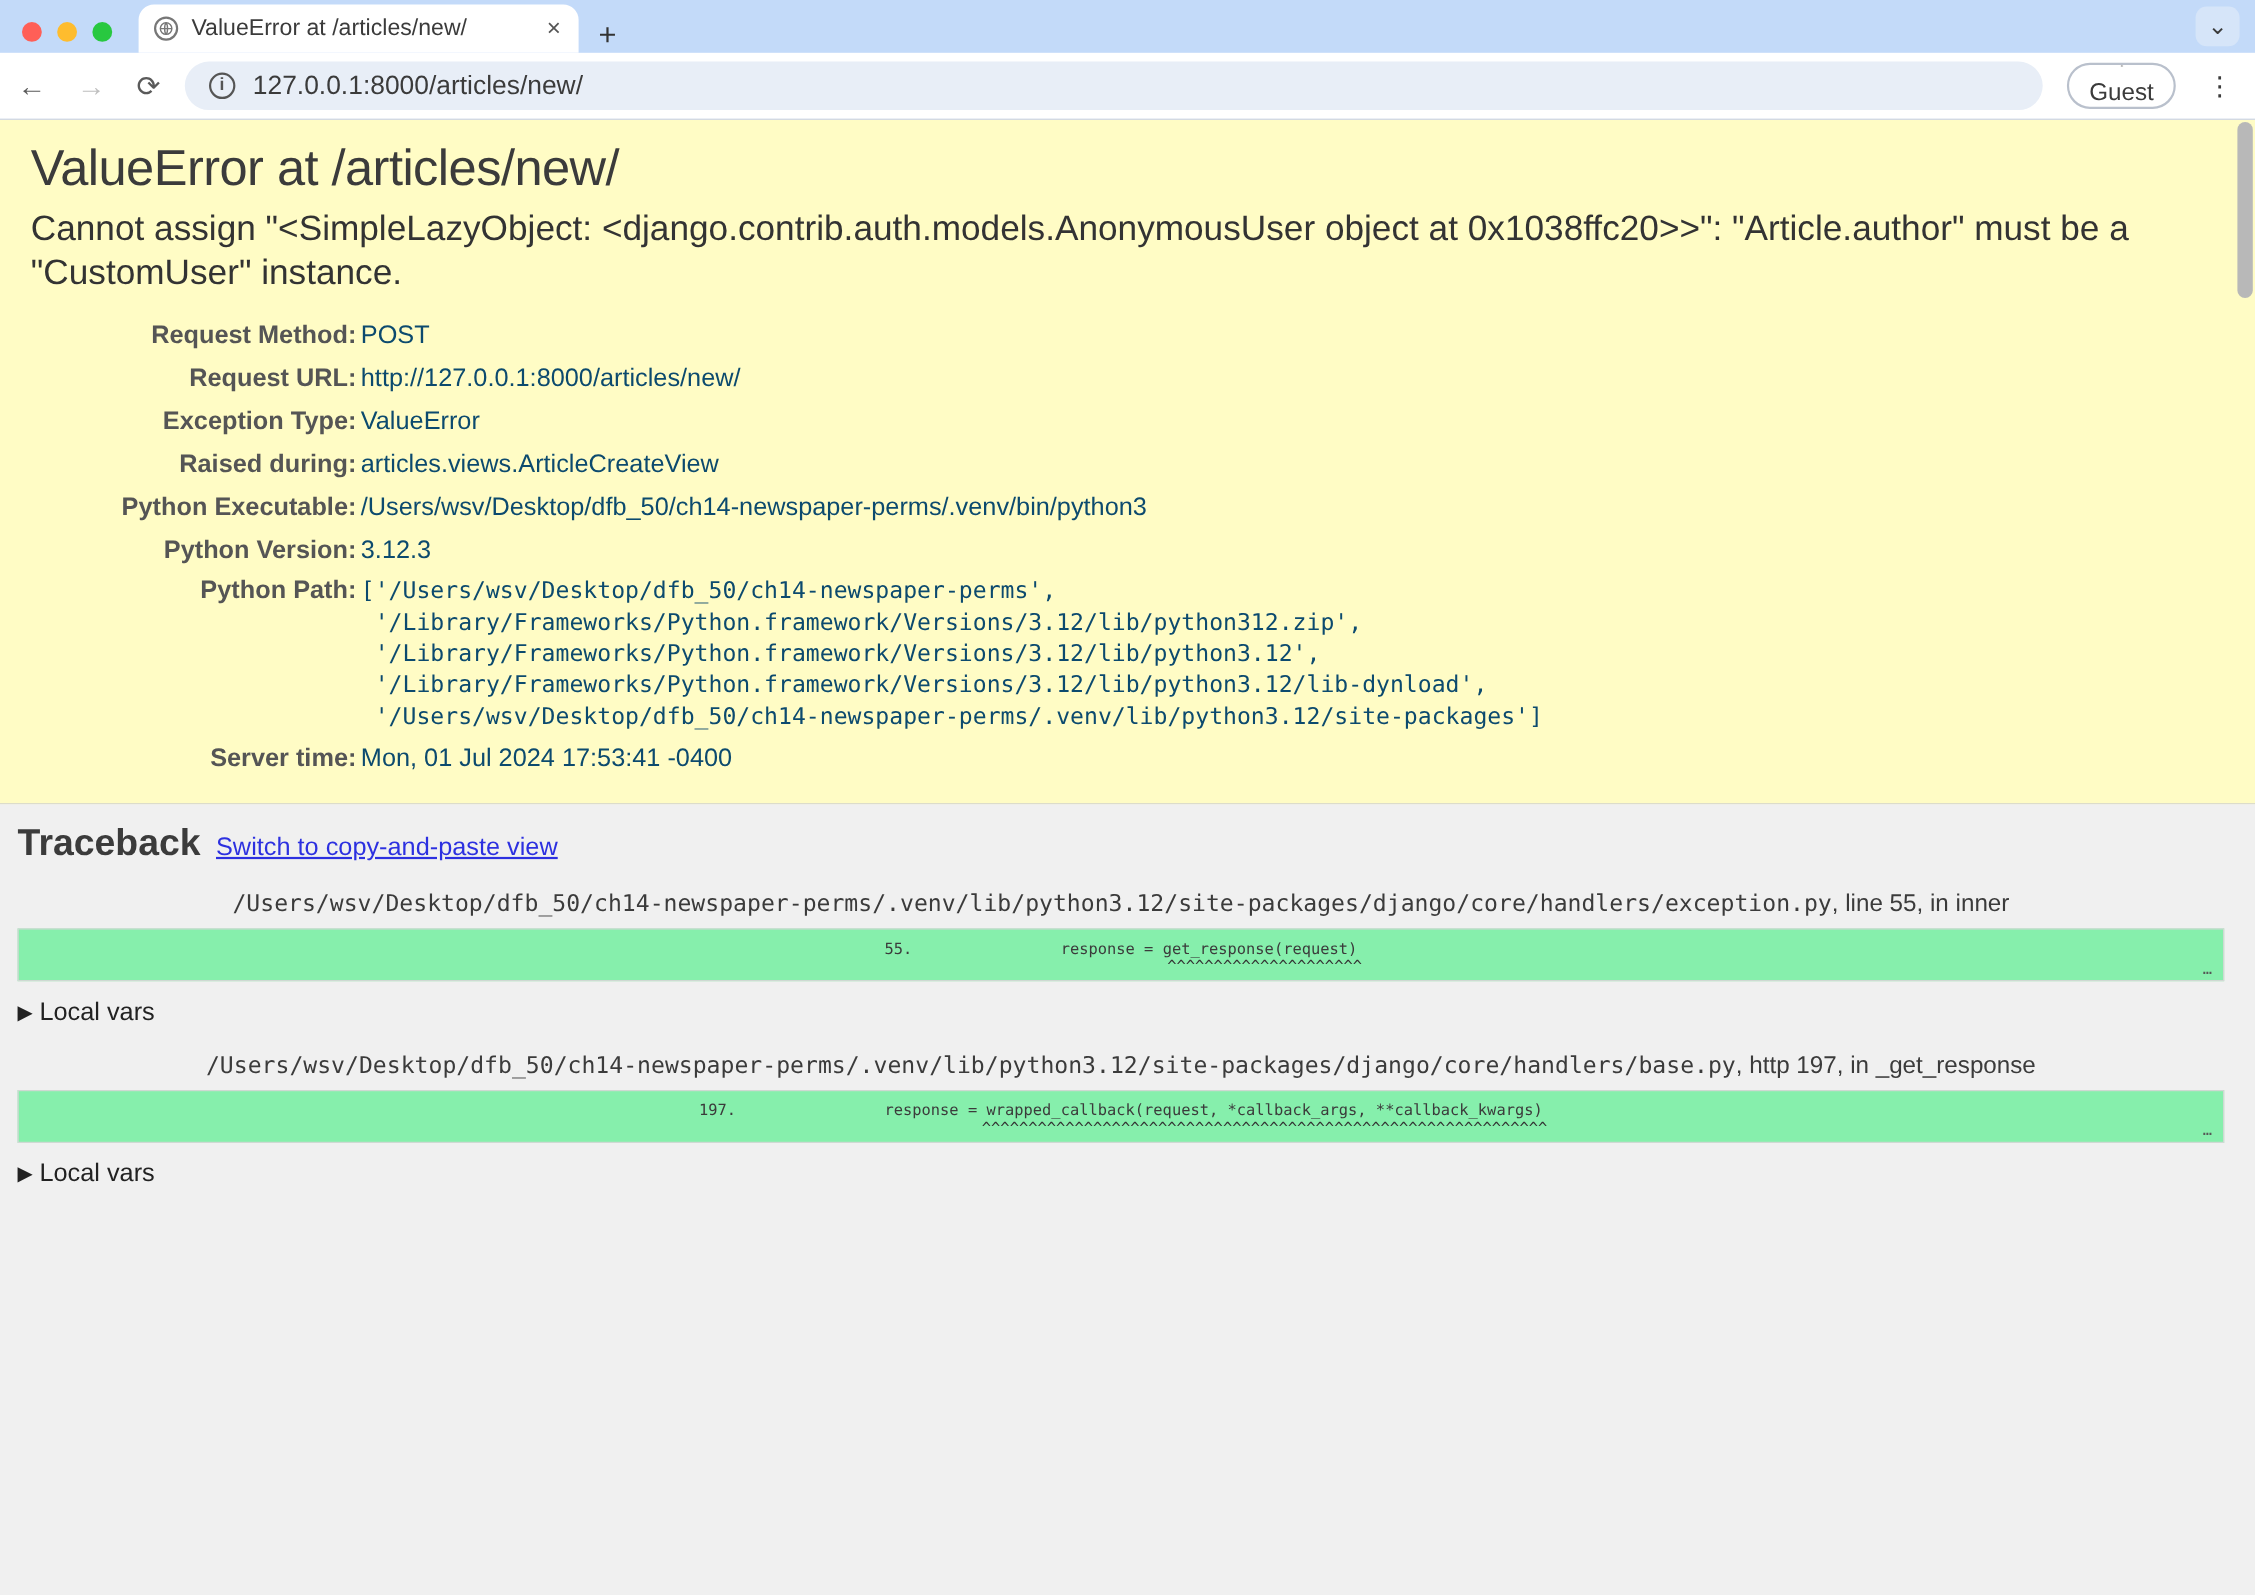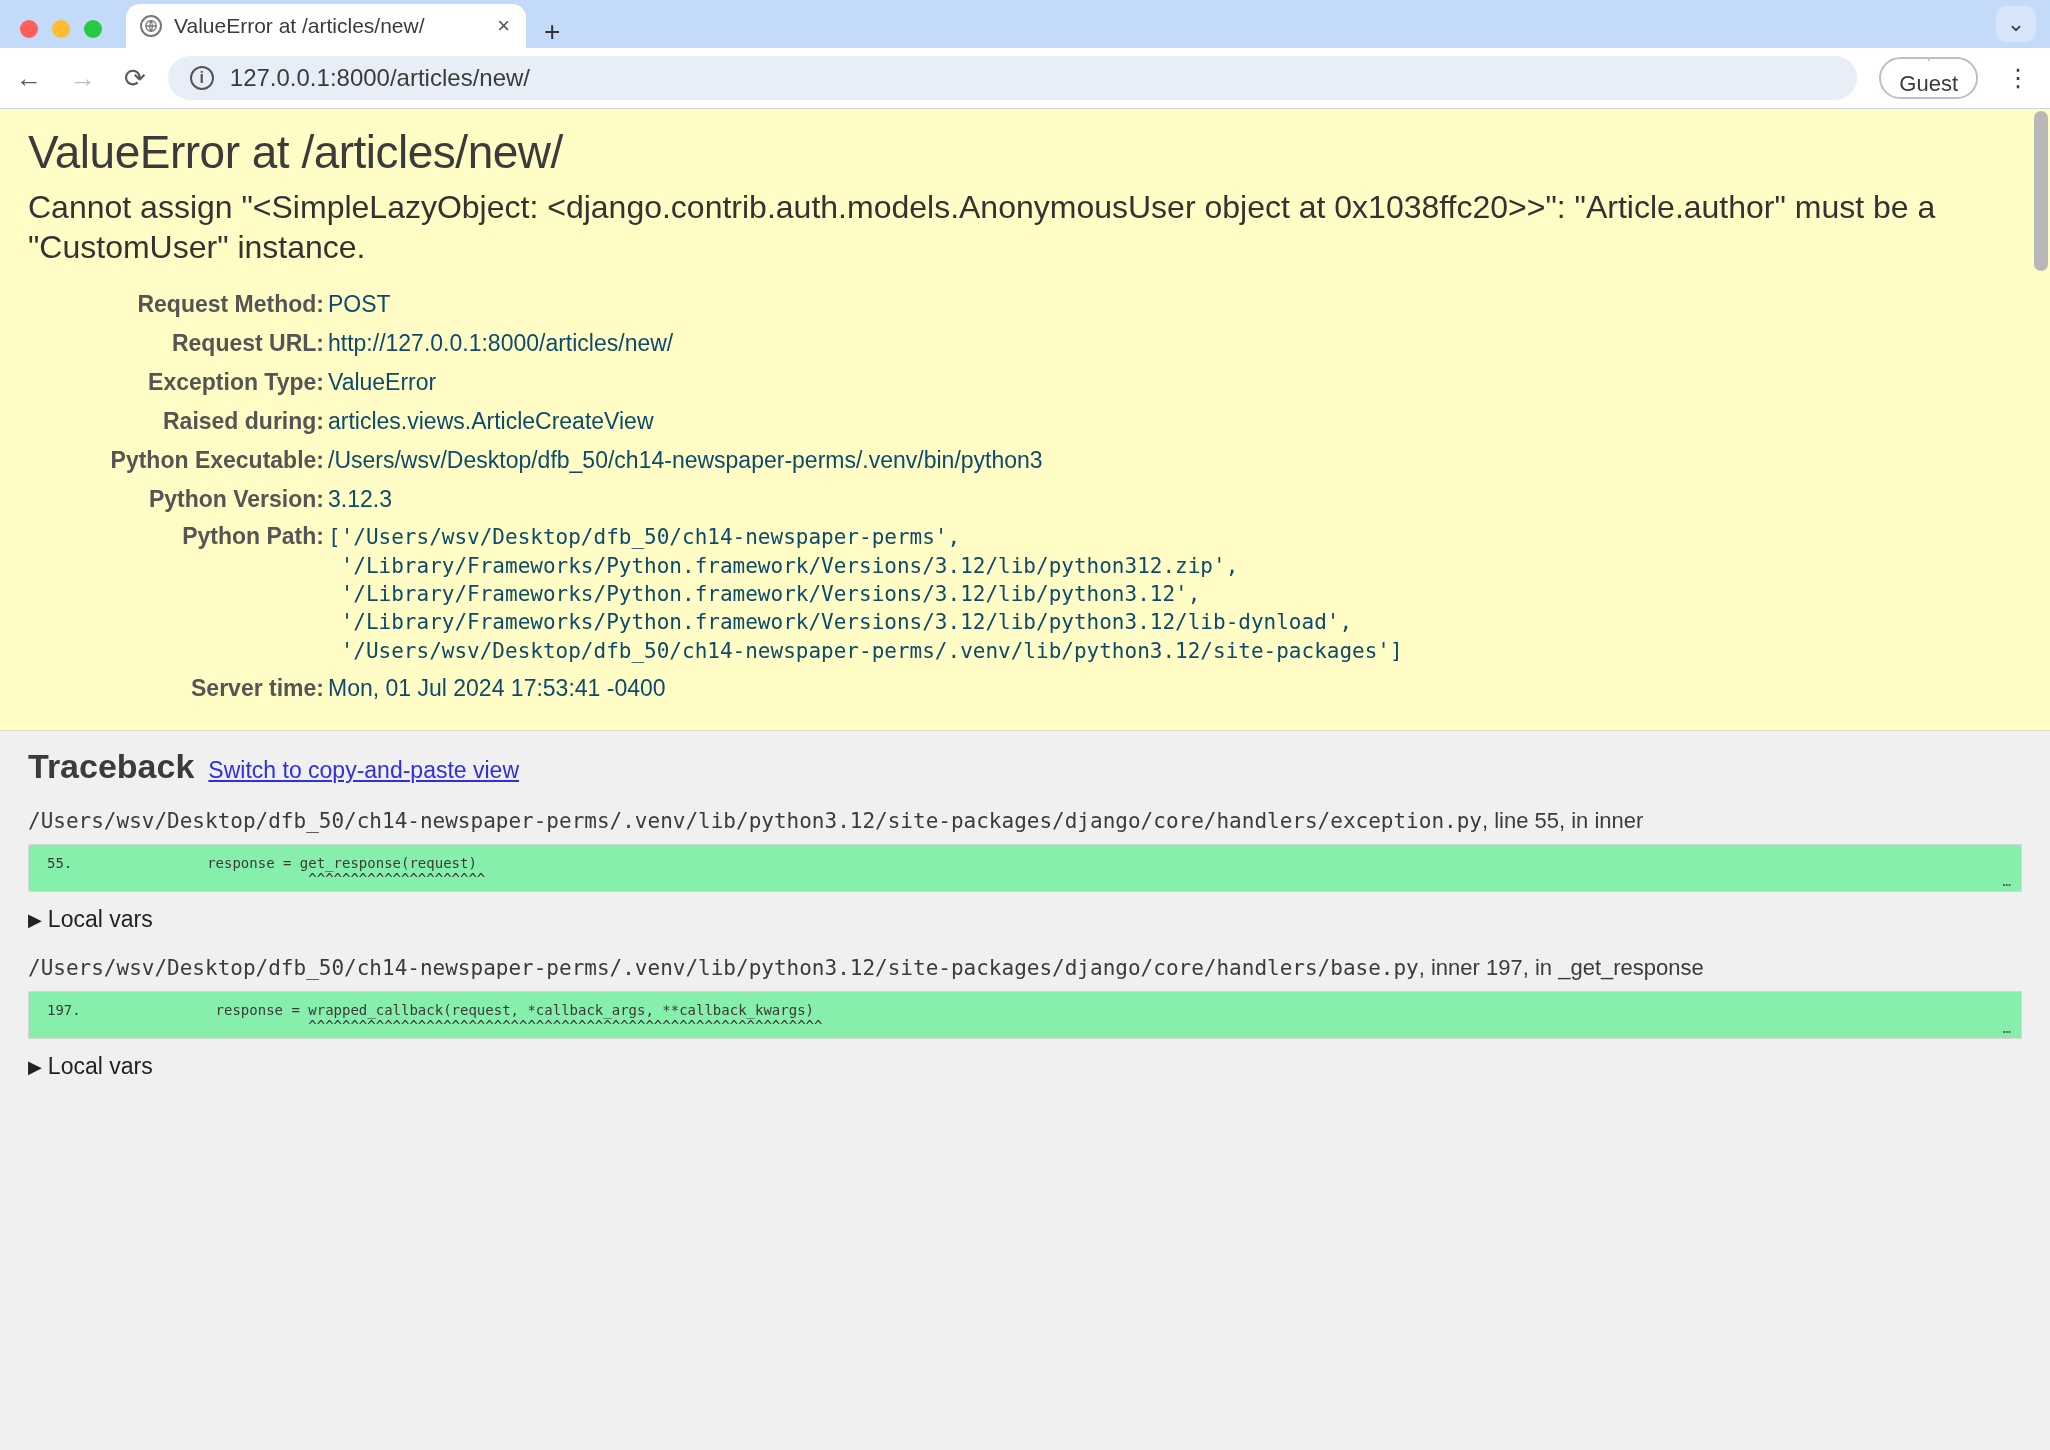--- a/index.html
+++ b/index.html
@@ -125,21 +125,21 @@
     font-weight:600; color:#555; white-space:nowrap; width:300px;
     font-size:23px;
   }
   .meta-value {
     display:table-cell; padding:4px 0; font-size:23px; color:#0c4a6e;
     line-height:1.35;
   }
   .meta-value.mono, .mono { font-family: var(--mono); font-size:21px; }
 
   
-  .tb-section { padding: 16px 28px 60px 28px; }
+  .tb-section { padding: 16px 28px 60px 16px; text-align: center; }
   .tb-head { display:flex; align-items:baseline; gap:14px; }
   .tb-head h2 { font-size:34px; margin:0; font-weight:700; }
   .tb-head a { color:var(--link); font-size:23px; text-decoration:underline;}
 
   .frame { margin-top:22px; }
   .frame-loc { font-size:22px; margin-bottom:10px; word-break:break-all;}
   .frame-loc .path { font-family: var(--mono); font-size:21px; }
 
   .code-block {
     background:#86efac; border:1px solid #d6d6d6;
@@ -271,21 +271,21 @@
       <div class="code-block"><span>55.</span><span>                response = get_response(request)</span>
     <span class="carets">                           ^^^^^^^^^^^^^^^^^^^^^</span><span class="ellip">…</span></div>
       <div class="local-vars">
         <span class="tri">▶</span>
         <span>Local vars</span>
       </div>
     </div>
 
     <div class="frame">
       <div class="frame-loc">
-        <span class="path">/Users/wsv/Desktop/dfb_50/ch14-newspaper-perms/.venv/lib/python3.12/site-packages/django/core/handlers/base.py</span><span>, inner 197, in _get_response</span>
+        <span class="path">/Users/wsv/Desktop/dfb_50/ch14-newspaper-perms/.venv/lib/python3.12/site-packages/django/core/handlers/base.py</span><span>, http 197, in _get_response</span>
       </div>
       <div class="code-block"><span>197.</span><span>                response = wrapped_callback(request, *callback_args, **callback_kwargs)</span>
     <span class="carets">                           ^^^^^^^^^^^^^^^^^^^^^^^^^^^^^^^^^^^^^^^^^^^^^^^^^^^^^^^^^^^^^</span><span class="ellip">…</span></div>
       <div class="local-vars">
         <span class="tri">▶</span>
         <span>Local vars</span>
       </div>
     </div>
 
   </div>

